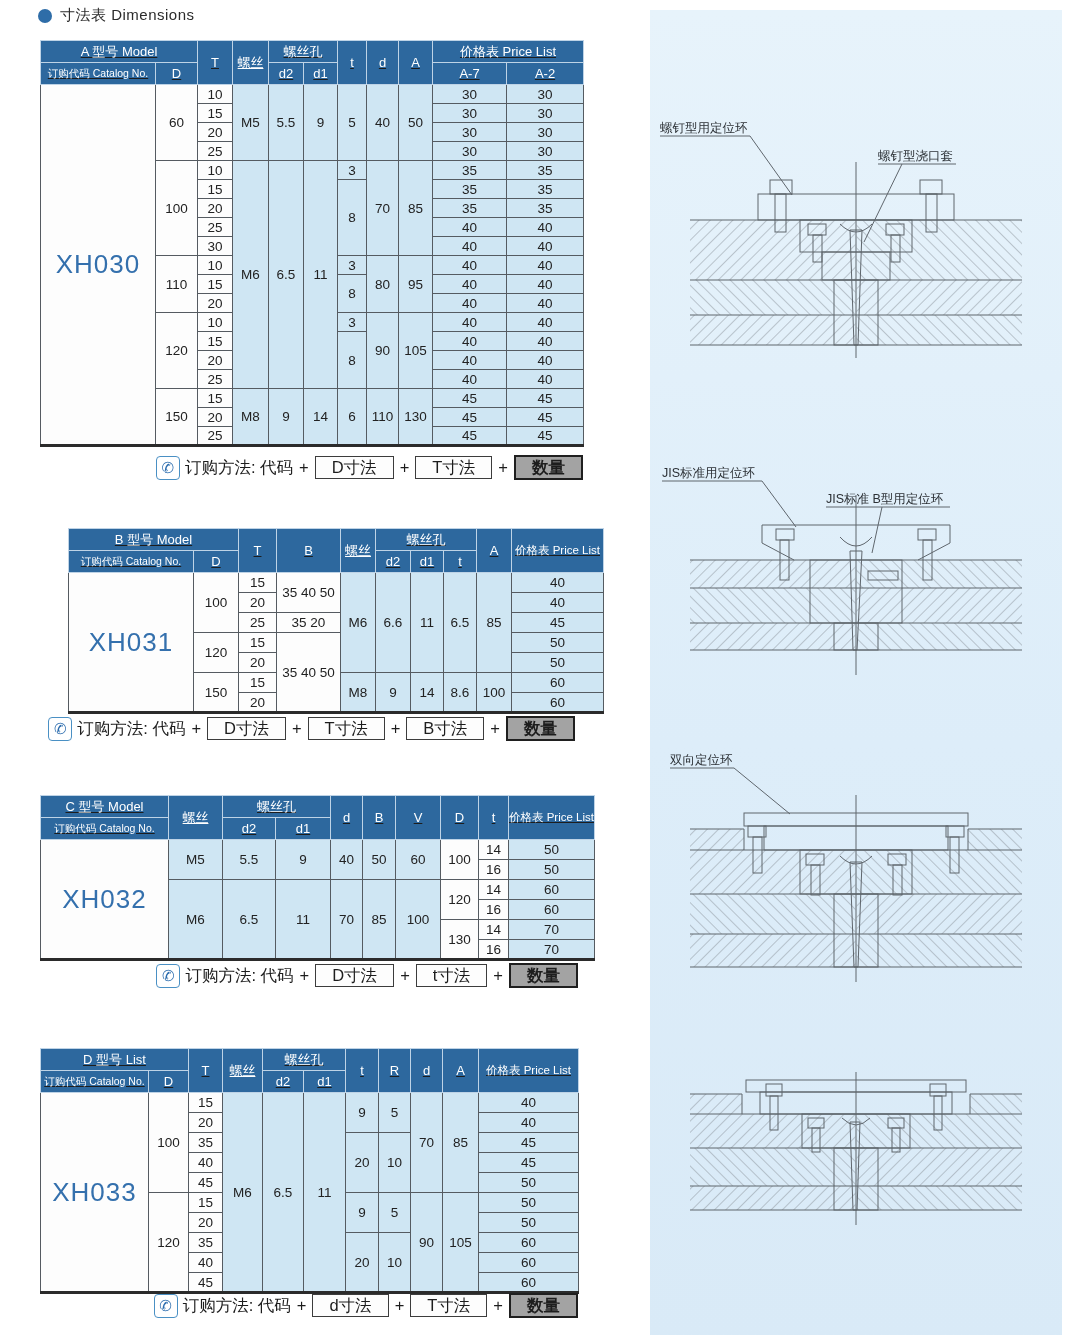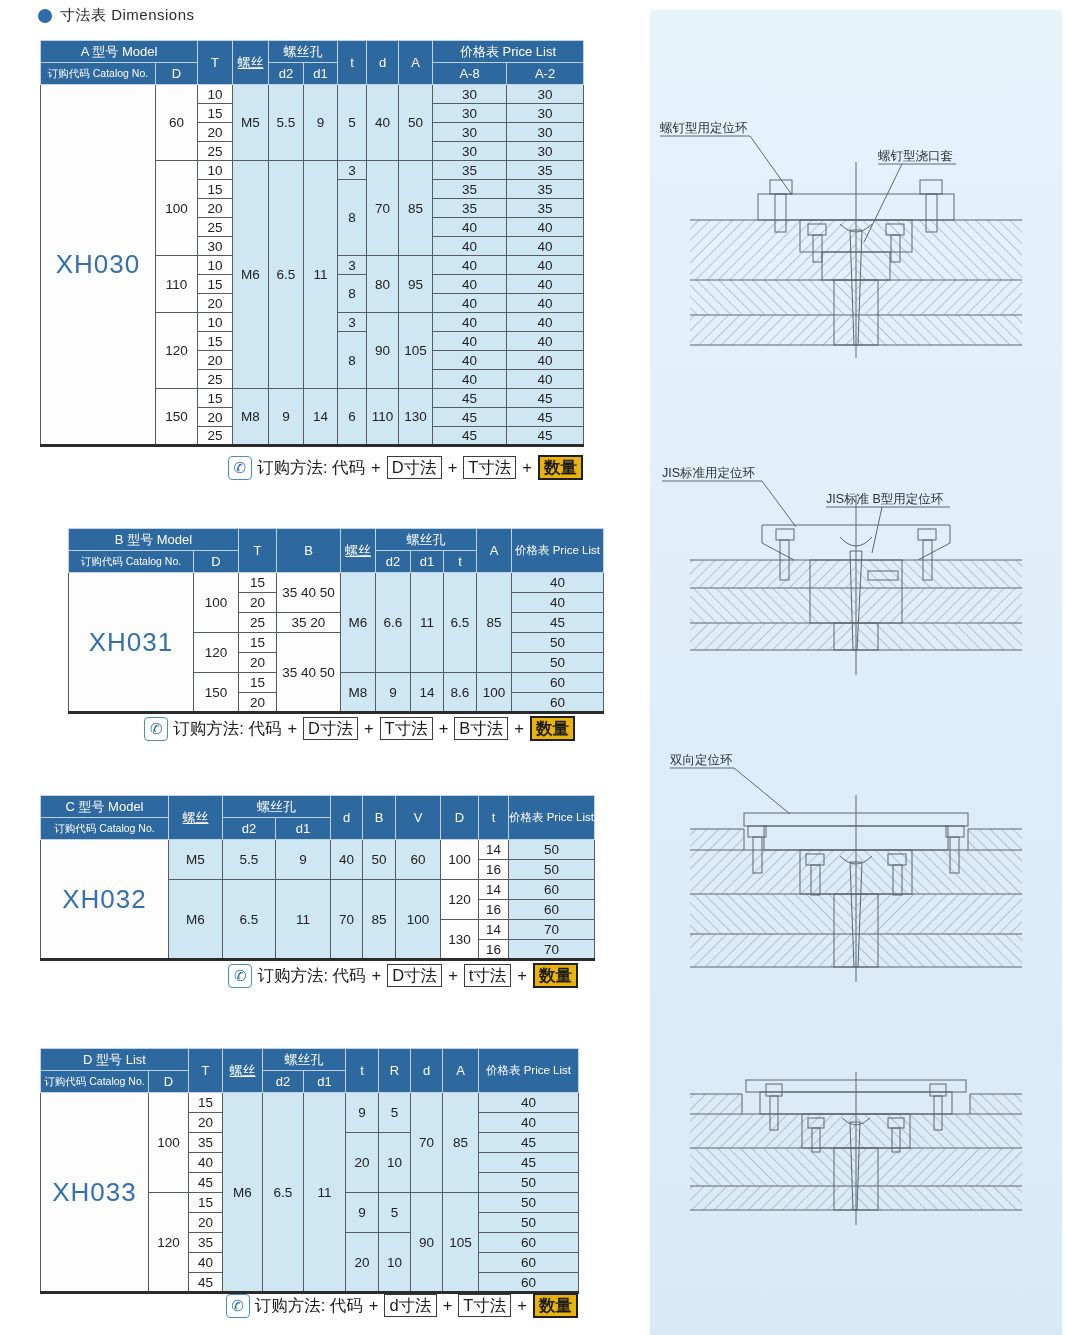--- a/index.html
+++ b/index.html
@@ -17,40 +17,40 @@
   th{background:#2d689e;color:#fff;font-weight:normal;font-size:13px;
      border:1px solid #bed3e6;padding:0;text-align:center;vertical-align:middle;
      overflow:hidden;white-space:nowrap;}
   td{border:1px solid #555b61;padding:0;text-align:center;vertical-align:middle;
      font-size:13.5px;color:#222;background:#cfe6f3;overflow:hidden;white-space:nowrap;}
   td.w{background:#fdfdfd;}
   td.code{background:#fdfdfd;color:#3470ad;font-size:26px;letter-spacing:1px;}
   th.small{font-size:10.5px;}
   th.u{text-decoration:underline;}
   th.plist{font-size:11.5px;}
-  thead tr{height:22px;}
+  thead tr{height:22px;text-decoration:underline;}
   .t-a tbody tr{height:19px;}
   .t-b tbody tr,.t-c tbody tr,.t-d tbody tr{height:20px;}
   .t-a{left:40px;top:40px;}
   .t-b{left:40px;top:528px;margin-left:28px;}
   .t-c{left:40px;top:795px;}
   .t-d{left:40px;top:1048px;}
 
   
   .order-line{position:absolute;display:flex;align-items:center;gap:5px;
               font-size:16.5px;color:#1d1d1d;justify-content:flex-end;}
   .ol-a{left:40px;top:455px;width:543px;}
   .ol-b{left:40px;top:716px;width:535px;}
   .ol-c{left:40px;top:963px;width:538px;}
   .ol-d{left:40px;top:1293px;width:538px;}
   .phone{width:22px;height:22px;border:1.5px solid #4a90c4;border-radius:4px;
          color:#2b6cae;display:inline-flex;align-items:center;justify-content:center;
          font-size:15px;background:#fff;flex:none;}
-  .tok{border:1px solid #3c3c3c;padding:0 4px;line-height:21px;background:#fdfdfd;}
-  .tok.dark{border:2px solid #1f1f1f;background:#eab308;font-weight:bold;}
+  .tok{border:1px solid #3c3c3c;padding:0 16px;line-height:21px;background:#fdfdfd;}
+  .tok.dark{border:2px solid #1f1f1f;background:#a3a3a3;font-weight:bold;}
   .plus{padding:0 1px;}
 
   
   .panel{position:absolute;left:650px;top:10px;width:412px;height:1330px;
          background:linear-gradient(180deg,#e7f3fb 0%,#ddedf9 55%,#d9eaf7 100%);}
   .panel svg{position:absolute;left:0;display:block;}
   .dline{stroke:#5f666d;stroke-width:1;fill:none;}
   .dlabel{font-size:12.5px;fill:#2c3136;font-family:"Liberation Sans",sans-serif;}
 </style>
 </head>
@@ -84,21 +84,21 @@
         <th rowspan="2">t</th>
         <th rowspan="2">d</th>
         <th rowspan="2">A</th>
         <th colspan="2">价格表 Price List</th>
       </tr>
       <tr>
         <th class="small">订购代码 Catalog No.</th>
         <th>D</th>
         <th>d2</th>
         <th>d1</th>
-        <th>A-8</th>
+        <th>A-7</th>
         <th>A-2</th>
       </tr>
     </thead>
     <tbody>
       <tr>
         <td rowspan="19" class="code">XH030</td>
         <td rowspan="4" class="w">60</td>
         <td class="w">10</td>
         <td rowspan="4">M5</td>
         <td rowspan="4">5.5</td>

